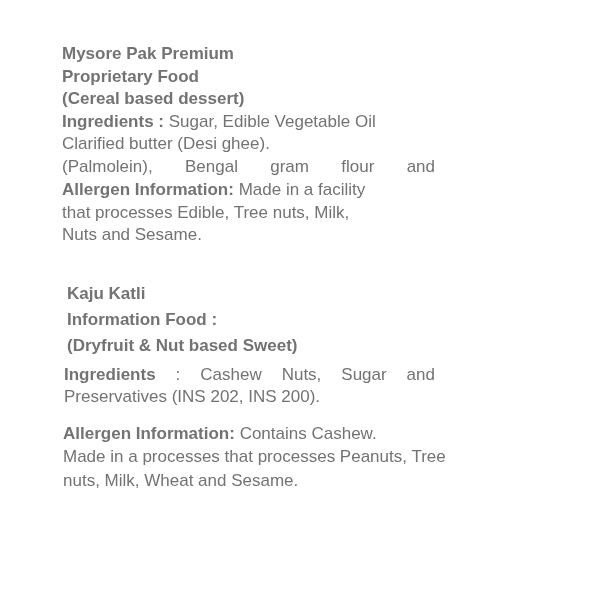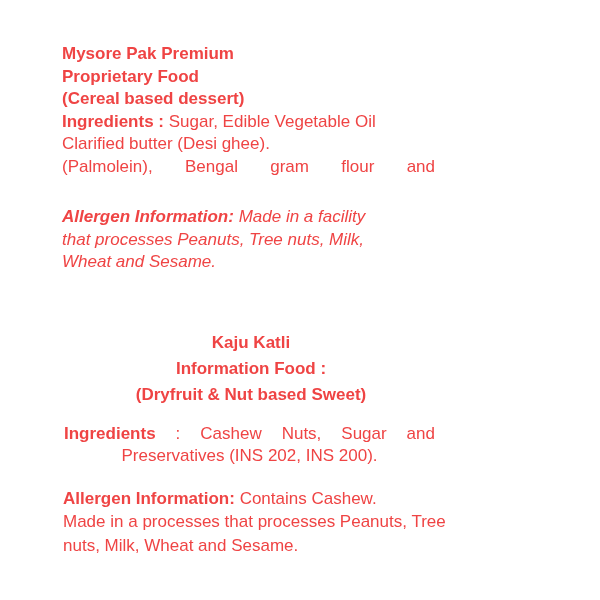--- a/index.html
+++ b/index.html
@@ -1,21 +1,21 @@
 <!DOCTYPE html>
 <html><head>
 <meta charset="utf-8">
 <style>
   html, body { margin: 0; padding: 0; background: #ffffff; }
   .page {
     position: relative;
     width: 600px;
     height: 600px;
     background: #ffffff;
-    color: #ef4444;
+    color: #737373;
     font-family: "Liberation Sans", sans-serif;
     overflow: hidden;
   }
   .col {
     position: absolute;
     left: 62px;
     top: 43px;
     width: 373px;
   }
   .line {
@@ -23,47 +23,47 @@
     line-height: 22.5px;
     white-space: nowrap;
   }
   .bold { font-weight: 700; }
   .line.just {
     white-space: normal;
     text-align: justify;
     text-align-last: justify;
   }
   
-  .block-allergen-1 { margin-top: 28px; font-style: italic; }
-  .block-heading-2  { margin-top: 56px; padding-left: 5px; text-align: center; }
+  .block-allergen-1 { margin-top: 1px; }
+  .block-heading-2  { margin-top: 34px; padding-left: 5px; }
   .block-heading-2 .line { line-height: 26px; }
-  .block-ing-2      { margin-top: 15px; padding-left: 2px; }
-  .block-ing-2 .line { line-height: 22.5px; text-align: center; }
-  .block-allergen-2 { margin-top: 19px; padding-left: 1px; }
+  .block-ing-2      { margin-top: 5px; padding-left: 2px; }
+  .block-ing-2 .line { line-height: 22.5px; }
+  .block-allergen-2 { margin-top: 13px; padding-left: 1px; }
   .block-allergen-2 .line { line-height: 23.5px; }
 </style>
 </head>
 <body>
 
 <div class="page">
   <div class="col">
 
     <section>
       <div class="block-heading-1">
         <div class="line bold">Mysore Pak Premium</div>
         <div class="line bold">Proprietary Food</div>
         <div class="line bold">(Cereal based dessert)</div>
         <div class="line"><span class="bold">Ingredients :</span> <span>Sugar, Edible Vegetable Oil</span></div>
         <div class="line">Clarified butter (Desi ghee).</div>
         <div class="line just">(Palmolein), Bengal gram flour and</div>
       </div>
       <div class="block-allergen-1">
         <div class="line"><span class="bold">Allergen Information:</span> <span>Made in a facility</span></div>
-        <div class="line">that processes Peanuts, Tree nuts, Milk,</div>
-        <div class="line">Wheat and Sesame.</div>
+        <div class="line">that processes Edible, Tree nuts, Milk,</div>
+        <div class="line">Nuts and Sesame.</div>
       </div>
     </section>
 
     <section>
       <div class="block-heading-2">
         <div class="line bold">Kaju Katli</div>
         <div class="line bold">Information Food :</div>
         <div class="line bold">(Dryfruit &amp; Nut based Sweet)</div>
       </div>
       <div class="block-ing-2">

